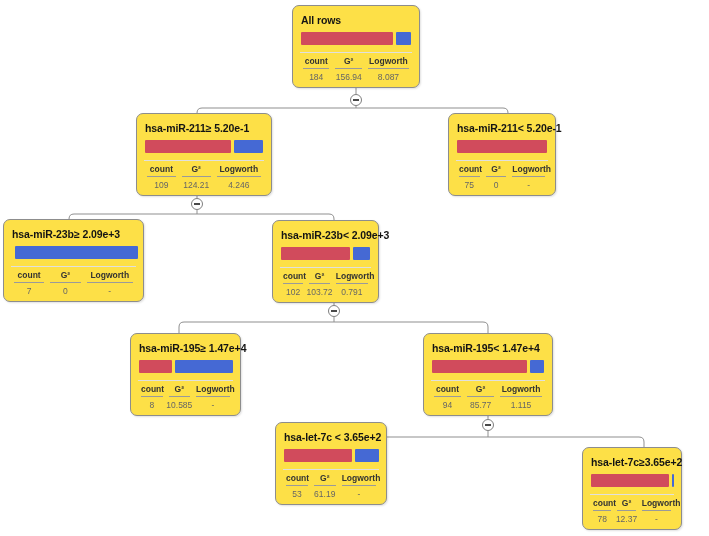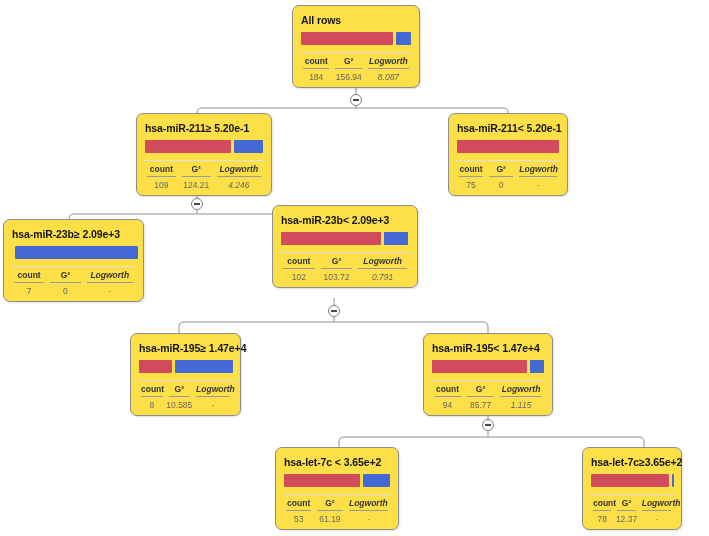--- a/index.html
+++ b/index.html
@@ -41,21 +41,21 @@
   .seg { height: 100%; flex-shrink: 0; border-radius: 1px; }
   .stats {
     display: flex;
     margin-top: 7px;
     border-top: 1px solid #e0e0e0;
     padding-top: 3px;
   }
   .col { text-align: center; }
   .c-count { width: 29%; }
   .c-g2 { width: 29%; }
-  .c-logworth { width: 42%; font-style: italic; }
+  .c-logworth { width: 42%; }
   .col .h {
     font-size: 8.5px;
     font-weight: bold;
     color: #333333;
     border-bottom: 1px solid #9a9a9a;
     padding-bottom: 2px;
     margin: 0 3px;
     white-space: nowrap;
   }
   .col .v {
@@ -125,21 +125,21 @@
         <div class="h">G²</div>
         <div class="v">124.21</div>
       </div>
     <div class="col c-logworth">
         <div class="h">Logworth</div>
         <div class="v">4.246</div>
       </div>
   </div>
 </div>
 
-<div class="node" style="left:448px; top:113px; width:120px">
+<div class="node" style="left:448px; top:113px; width:108px">
   <div class="node-title">hsa-miR-211&lt; 5.20e-1</div>
   <div class="bar">
     <div class="seg" style="width: 100%; background: rgb(209, 75, 92);"></div>
     <div class="seg" style="width: 0%; background: rgb(69, 105, 212);"></div>
   </div>
   <div class="stats">
     <div class="col c-count">
         <div class="h">count</div>
         <div class="v">75</div>
       </div>
@@ -169,21 +169,21 @@
         <div class="h">G²</div>
         <div class="v">0</div>
       </div>
     <div class="col c-logworth">
         <div class="h">Logworth</div>
         <div class="v">-</div>
       </div>
   </div>
 </div>
 
-<div class="node" style="left:272px; top:205px; width:146px">
+<div class="node" style="left:272px; top:220px; width:107px">
   <div class="node-title">hsa-miR-23b&lt; 2.09e+3</div>
   <div class="bar">
     <div class="seg" style="width: 78%; background: rgb(209, 75, 92);"></div>
     <div class="seg" style="width: 19%; background: rgb(69, 105, 212);"></div>
   </div>
   <div class="stats">
     <div class="col c-count">
         <div class="h">count</div>
         <div class="v">102</div>
       </div>
@@ -235,21 +235,21 @@
         <div class="h">G²</div>
         <div class="v">85.77</div>
       </div>
     <div class="col c-logworth">
         <div class="h">Logworth</div>
         <div class="v">1.115</div>
       </div>
   </div>
 </div>
 
-<div class="node" style="left:275px; top:447px; width:124px">
+<div class="node" style="left:275px; top:422px; width:112px">
   <div class="node-title">hsa-let-7c &lt; 3.65e+2</div>
   <div class="bar">
     <div class="seg" style="width: 72%; background: rgb(209, 75, 92);"></div>
     <div class="seg" style="width: 25.5%; background: rgb(69, 105, 212);"></div>
   </div>
   <div class="stats">
     <div class="col c-count">
         <div class="h">count</div>
         <div class="v">53</div>
       </div>

